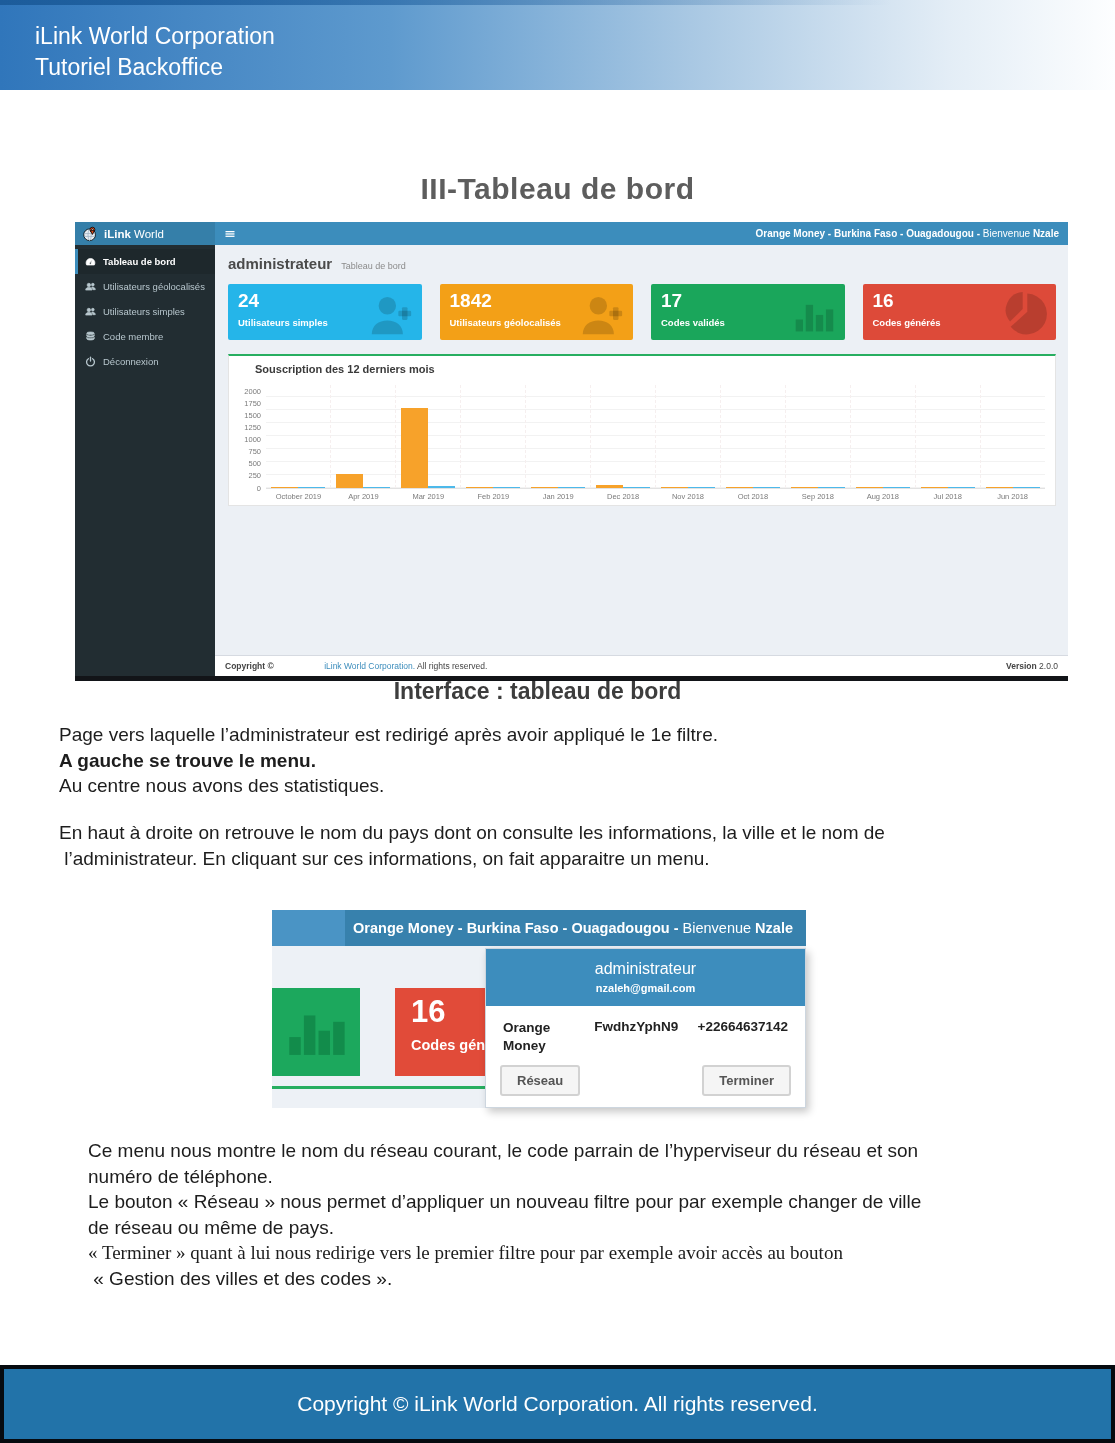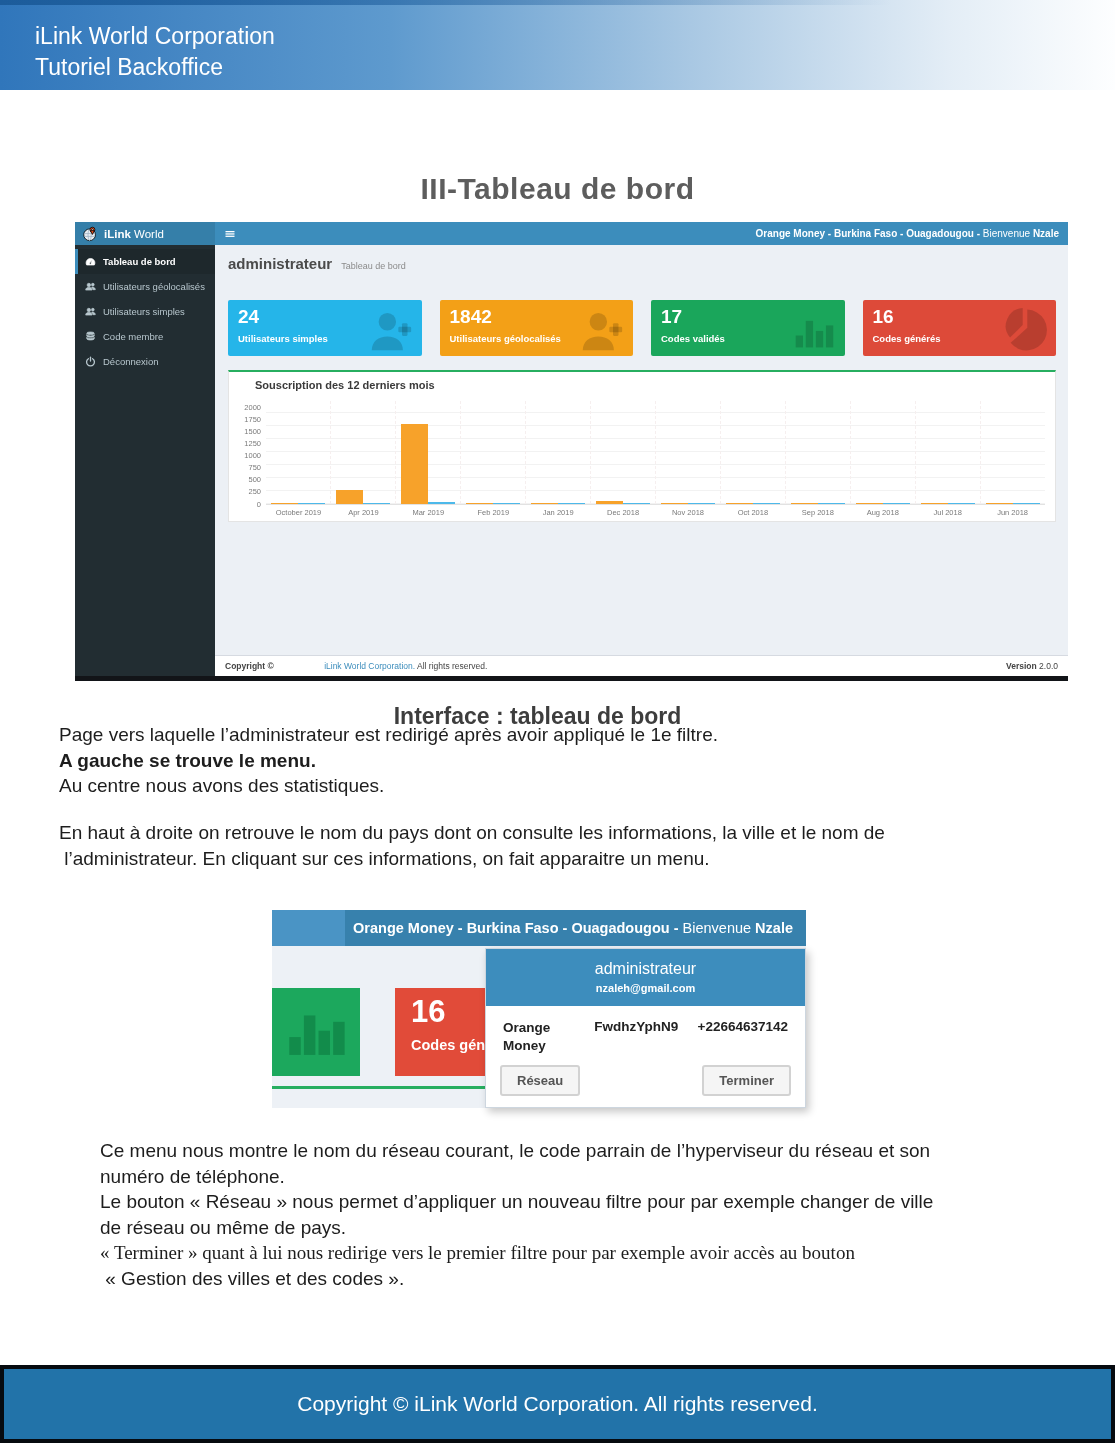--- a/index.html
+++ b/index.html
@@ -33,21 +33,21 @@
   .side-item { display:flex; align-items:center; gap:7px; padding:7px 10px; font-size:9.5px; color:#b8c7ce; }
   .side-item.active { background:#1e282c; color:#fff; border-left:3px solid #3c8dbc; padding-left:7px; font-weight:bold; }
   .sicon { display:inline-flex; width:11px; height:11px; flex:0 0 11px; }
   .sicon svg { width:11px; height:11px; fill:currentColor; stroke:currentColor; }
 
   .s1-main { flex:1; background:#ecf0f5; position:relative; padding:8px 12px 0 13px; }
   .chead { display:flex; align-items:baseline; gap:9px; margin-top:2px; }
   .chead .t1 { font-size:15px; font-weight:bold; color:#4a4a4a; }
   .chead .t2 { font-size:9px; color:#8b8b8b; }
 
-  .cards { display:flex; gap:18px; margin-top:28px; }
+  .cards { display:flex; gap:18px; margin-top:12px; }
   .sbox { flex:1; height:56px; border-radius:2px; position:relative; padding:7px 10px; color:#fff; overflow:hidden; }
   .sbox .v { display:block; font-size:19px; font-weight:bold; line-height:1.05; }
   .sbox .l { display:block; font-size:9.5px; margin-top:6px; font-weight:bold; }
   .sbox .ic { position:absolute; right:9px; top:8px; width:44px; height:44px; }
   .sbox .ic svg { width:100%; height:100%; fill:rgba(0,0,0,0.16); }
 
   .panel { margin-top:14px; background:#fff; border:1px solid #e4e4e4; border-top:2px solid #27ae60;
     padding:7px 10px 4px; height:152px; }
   .panel .ptitle { font-size:11px; font-weight:bold; color:#3a3a3a;margin-left:16px; }
   .chartwrap { display:flex; margin-top:10px; }
@@ -62,28 +62,28 @@
   .bar { width:42%; display:block; }
   .xlabels { display:flex; margin-top:3px; }
   .xlabels div { flex:1; text-align:center; font-size:7.5px; color:#7a7a7a; }
 
   .s1-footer { position:absolute; left:0; right:0; bottom:0; height:21px; background:#fff;
     border-top:1px solid #d6dae1; display:flex; align-items:center; justify-content:space-between;
     padding:0 10px; font-size:8.5px; color:#444; }
   .s1-footer .flink { color:#3c8dbc; font-weight:normal; text-decoration:none;padding-left:48px; }
   .s1-bottom { height:5px; flex:0 0 5px; background:#121418; }
 
-  .fig-caption { position:absolute; top:703px; left:0; width:1075px; text-align:center;
+  .fig-caption { position:absolute; top:678px; left:0; width:1075px; text-align:center;
     font-size:23px; font-weight:bold; color:#3d3d3d; }
 
   
   .para { position:absolute; font-size:19px; color:#1d1d1d; line-height:25.5px; }
   .p0 { left:59px; top:722px; }
   .p1 { left:59px; top:820px; }
-  .p2 { left:100px; top:1138px; }
+  .p2 { left:88px; top:1138px; }
 
   
   .shot2 { position:absolute; left:272px; top:910px; width:534px; height:198px; background:#edf1f6; }
   .s2-navbar { height:36px; background:#3781ad; position:relative; display:flex; align-items:center;
     justify-content:flex-end; padding-right:13px; }
   .s2-navbar:before { content:""; position:absolute; left:0; top:0; width:73px; height:36px; background:#4a94c5; }
   .s2-user { color:#fff; font-size:14.5px; white-space:pre; }
   .s2-user b { font-weight:bold; }
   .s2-green { position:absolute; left:0; top:78px; width:88px; height:88px; background:#1ca85d;
     display:flex; align-items:center; justify-content:center; }

